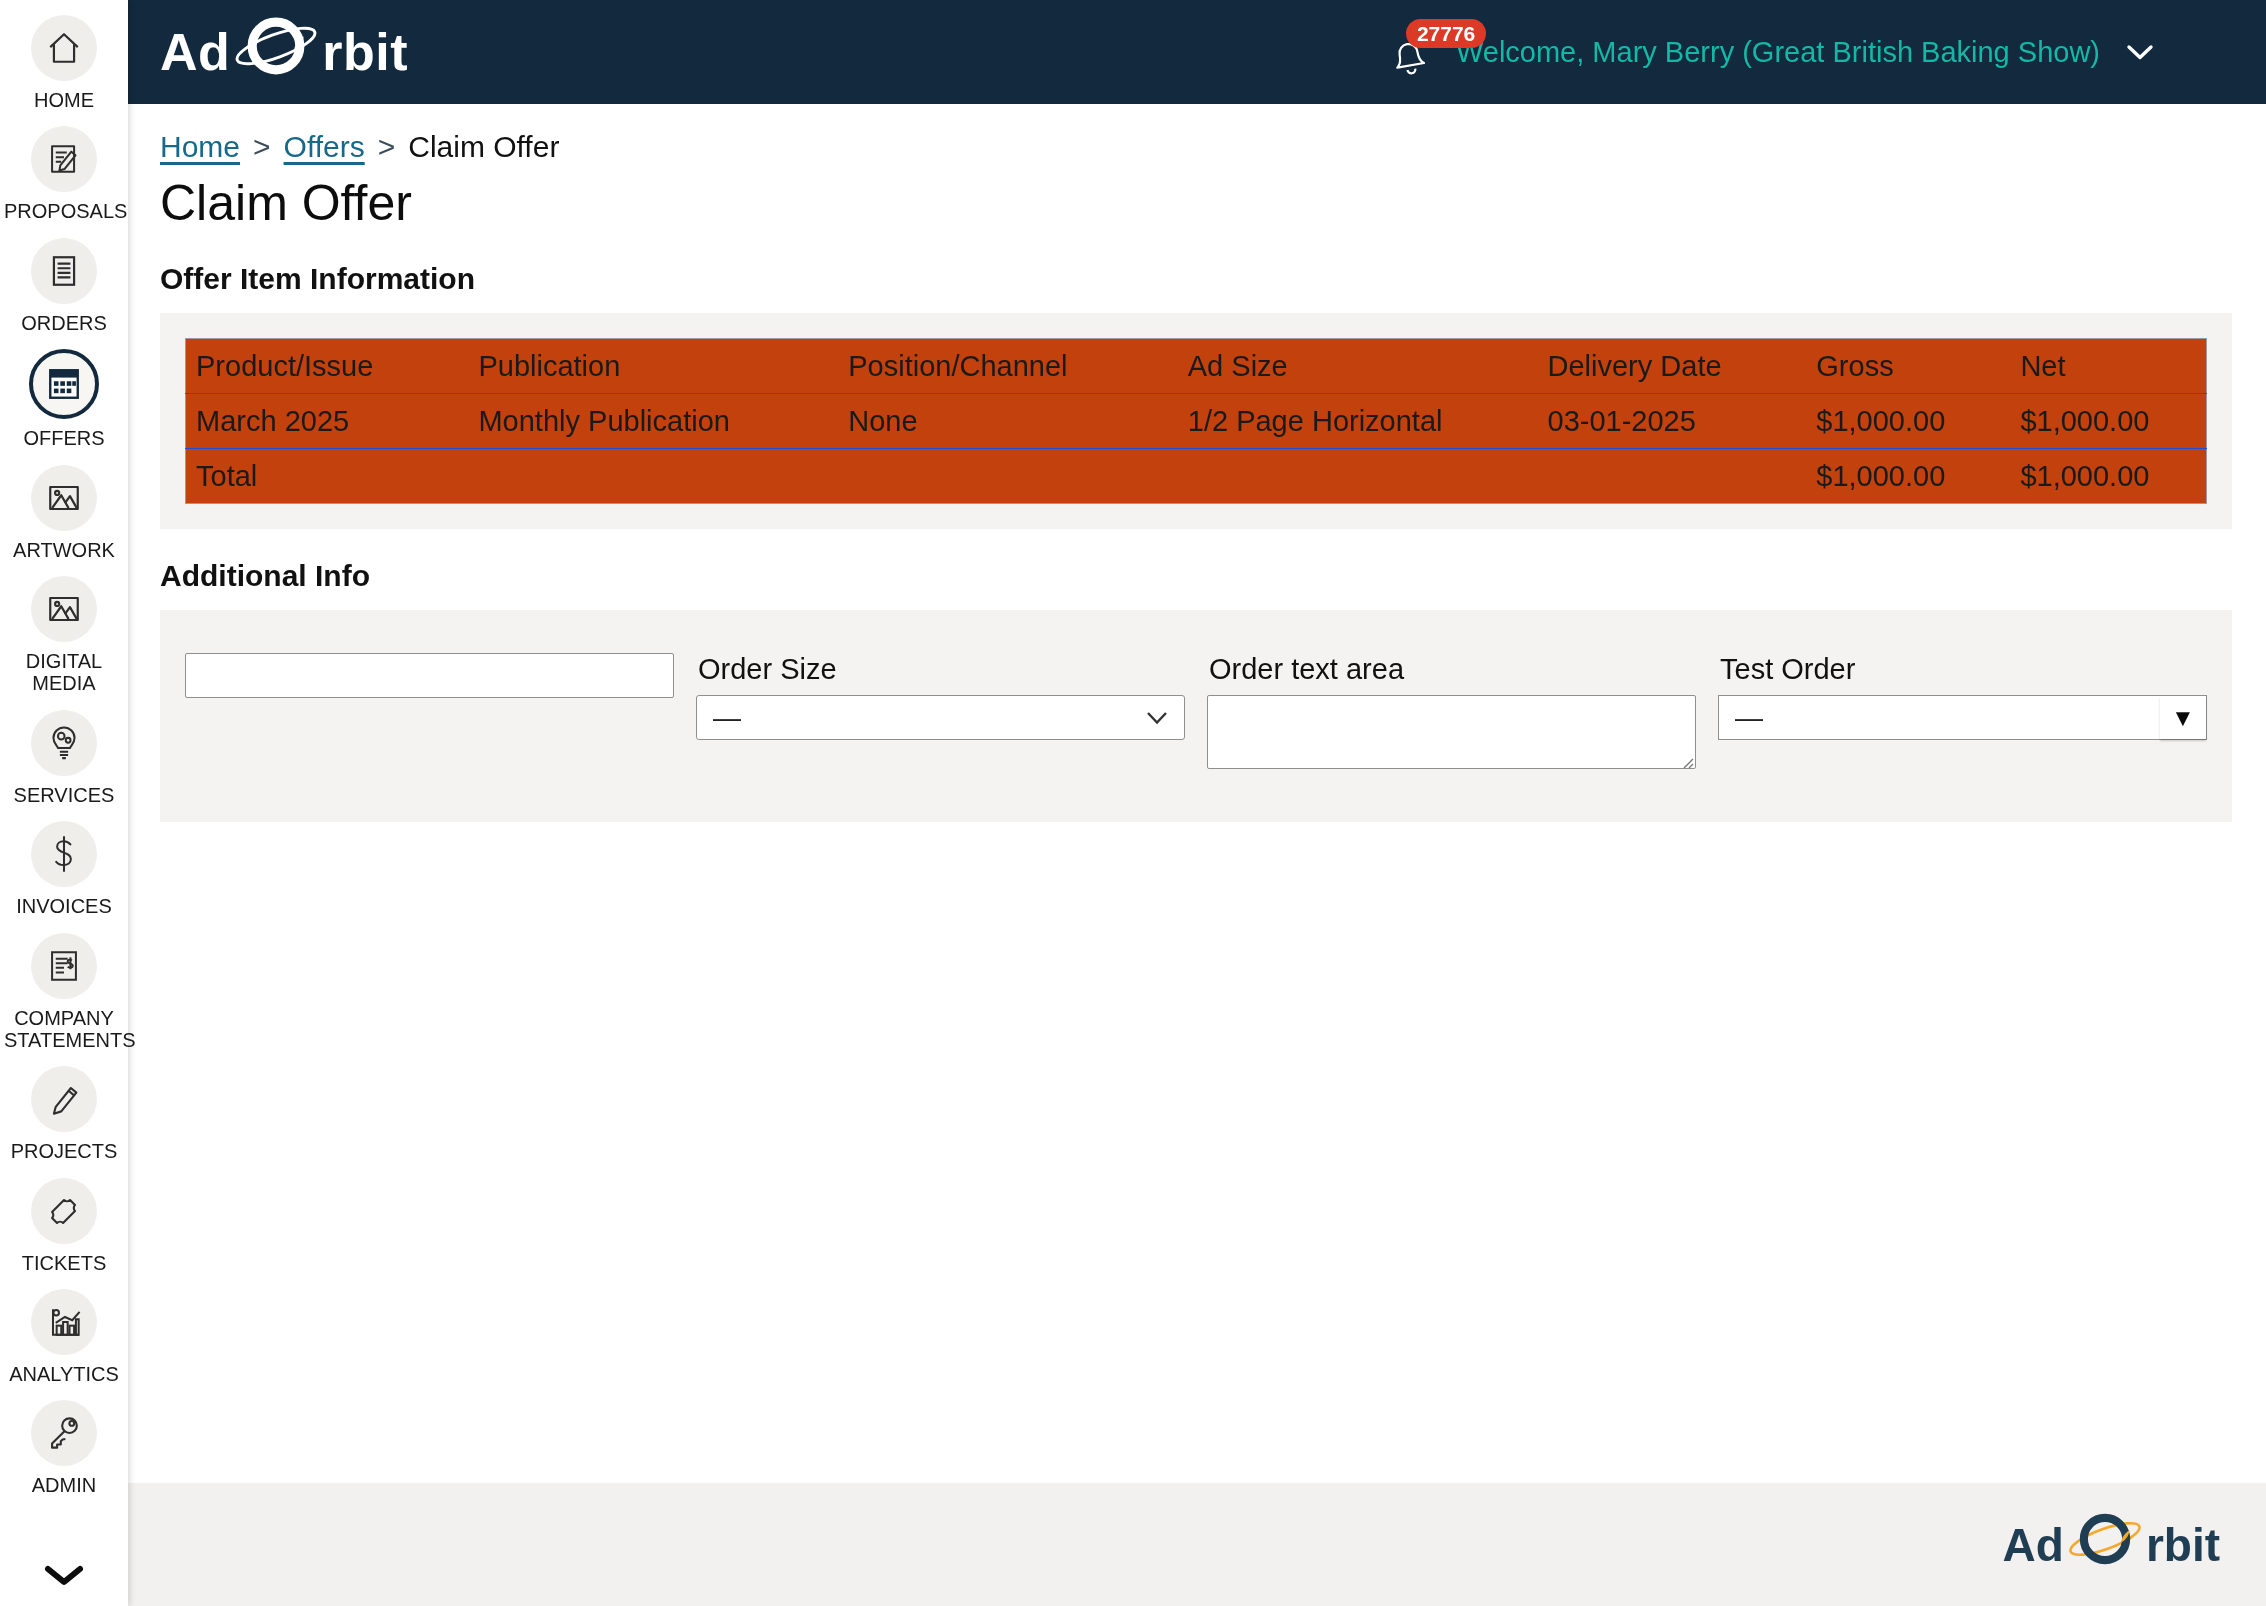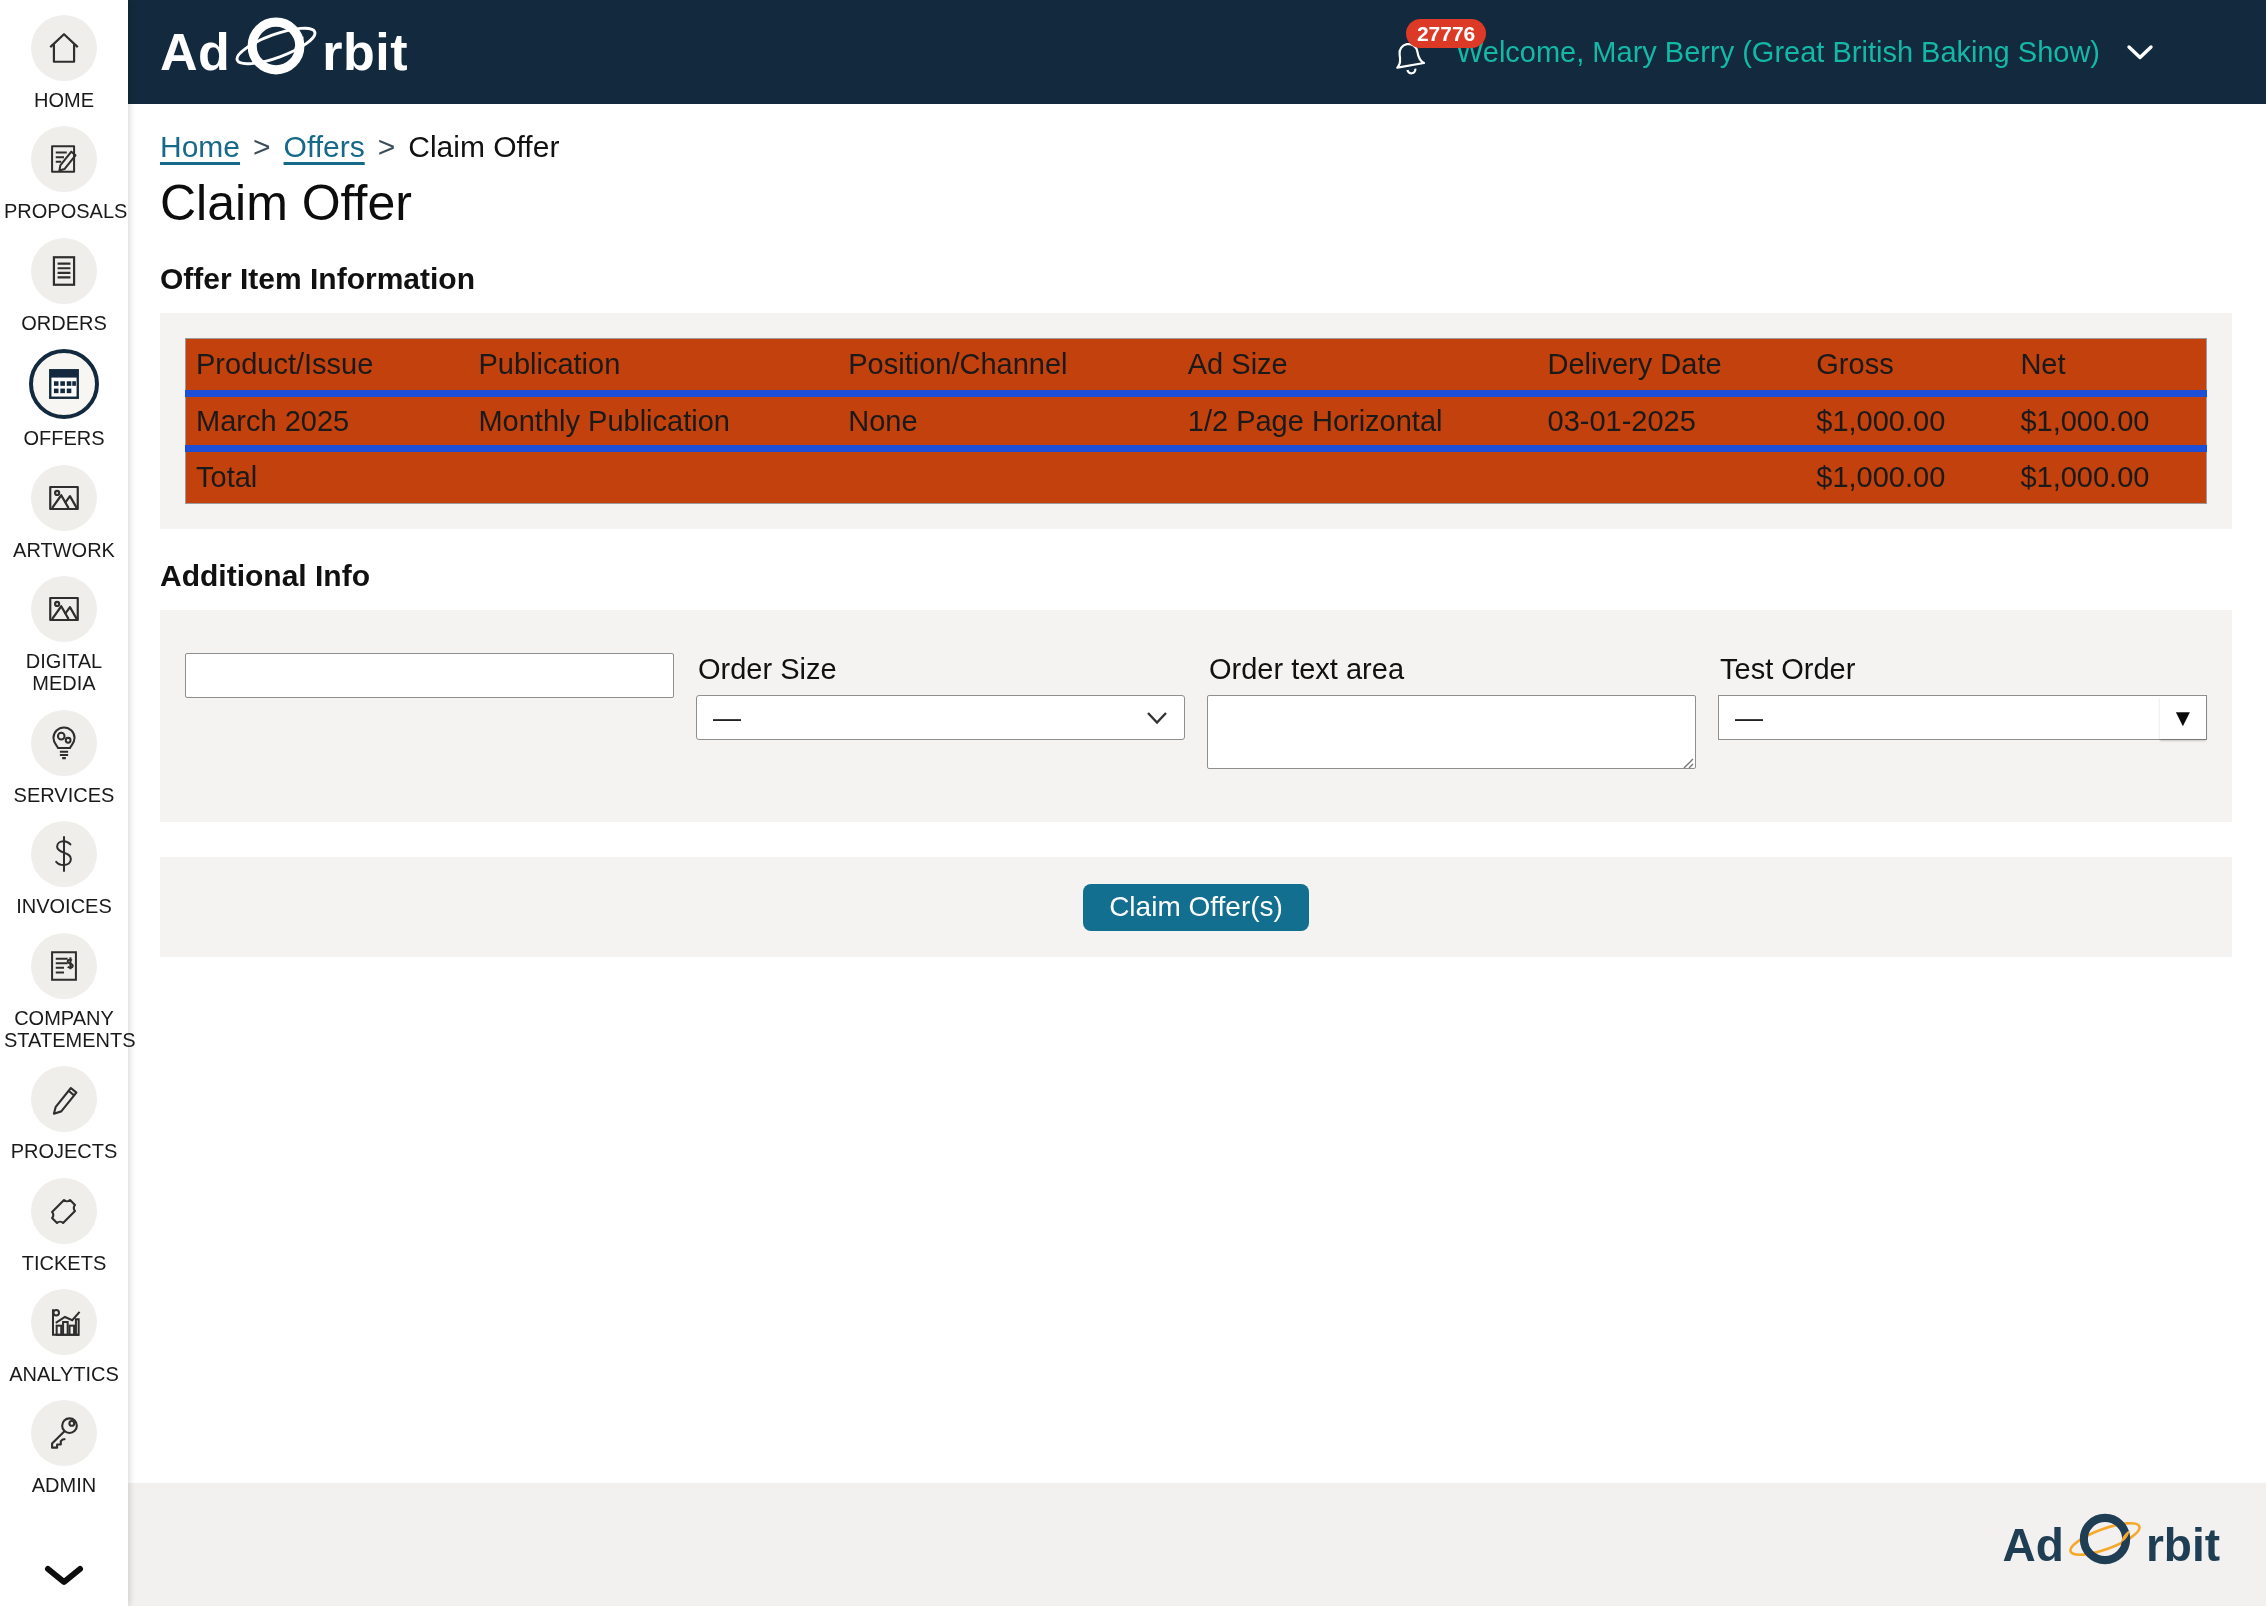--- a/index.html
+++ b/index.html
@@ -35,21 +35,21 @@
   .breadcrumb a { color:#17698A; text-decoration:underline; text-underline-offset:5px; cursor:pointer; }
   .crumb-sep { color:#3c4e5a; }
   .crumb-current { color:#111; }
   .page-title { margin-top:10px; font-size:50px; font-weight:400; color:#0d0d0d; }
   .section-title { margin-top:30px; font-size:30px; font-weight:700; color:#111; }
 
   .panel { background:#F4F3F1; margin-top:17px; }
   .table-panel { padding:25px; }
   table.offer { width:100%; border-collapse:collapse; background:#c2410c; border:1px solid #9b9b9b; font-size:29px; color:#1a1a1a; }
   table.offer th, table.offer td { text-align:left; font-weight:400; padding:0 10px; height:55px; }
-  table.offer tr + tr { border-top:7px solid #1d4ed8; }
+  table.offer tr + tr { border-top:1px solid #1d4ed8; }
 
   .form-panel { padding:43px 25px 49px 25px; }
   .form-row { display:flex; gap:22px; align-items:flex-start; }
   .field { flex:1; display:flex; flex-direction:column; }
   .field label { font-size:29px; color:#111; margin-bottom:9px; padding-left:2px; }
   .tinput { height:45px; background:#fff; border:1px solid #8f8f8f; border-radius:2px; font-size:28px; padding:0 12px;
             font-family:"Liberation Sans","DejaVu Sans",sans-serif; color:#222; width:100%; }
   .select { height:45px; background:#fff; border:1px solid #8f8f8f; border-radius:3px; display:flex; align-items:center;
             justify-content:space-between; padding:0 16px; font-size:28px; color:#222; cursor:pointer; }
   .ta-wrap { position:relative; width:100%; }
@@ -376,23 +376,20 @@
         <div class="field">
           <label>Test Order</label>
           <div class="combo">
             <span>—</span>
             <span class="combo-btn">▼</span>
           </div>
         </div>
       </div>
     </div>
 
-    <div class="panel button-panel">
-      <button class="claim-btn">Claim Offer(s)</button>
-    </div>
 
   </main>
 
   <footer class="footer">
     <div class="footer-brand">
       <span>Ad</span>
       <span class="orbit-o">
         <svg width="78" height="62" viewBox="0 0 96 76">
           <ellipse cx="48" cy="38" rx="45" ry="12.5" fill="none" stroke="#F6A82C" stroke-width="3.2" transform="rotate(-20 48 38)"></ellipse>
           <circle cx="48" cy="38" r="26" fill="none" stroke="#1F3D53" stroke-width="10"></circle>

